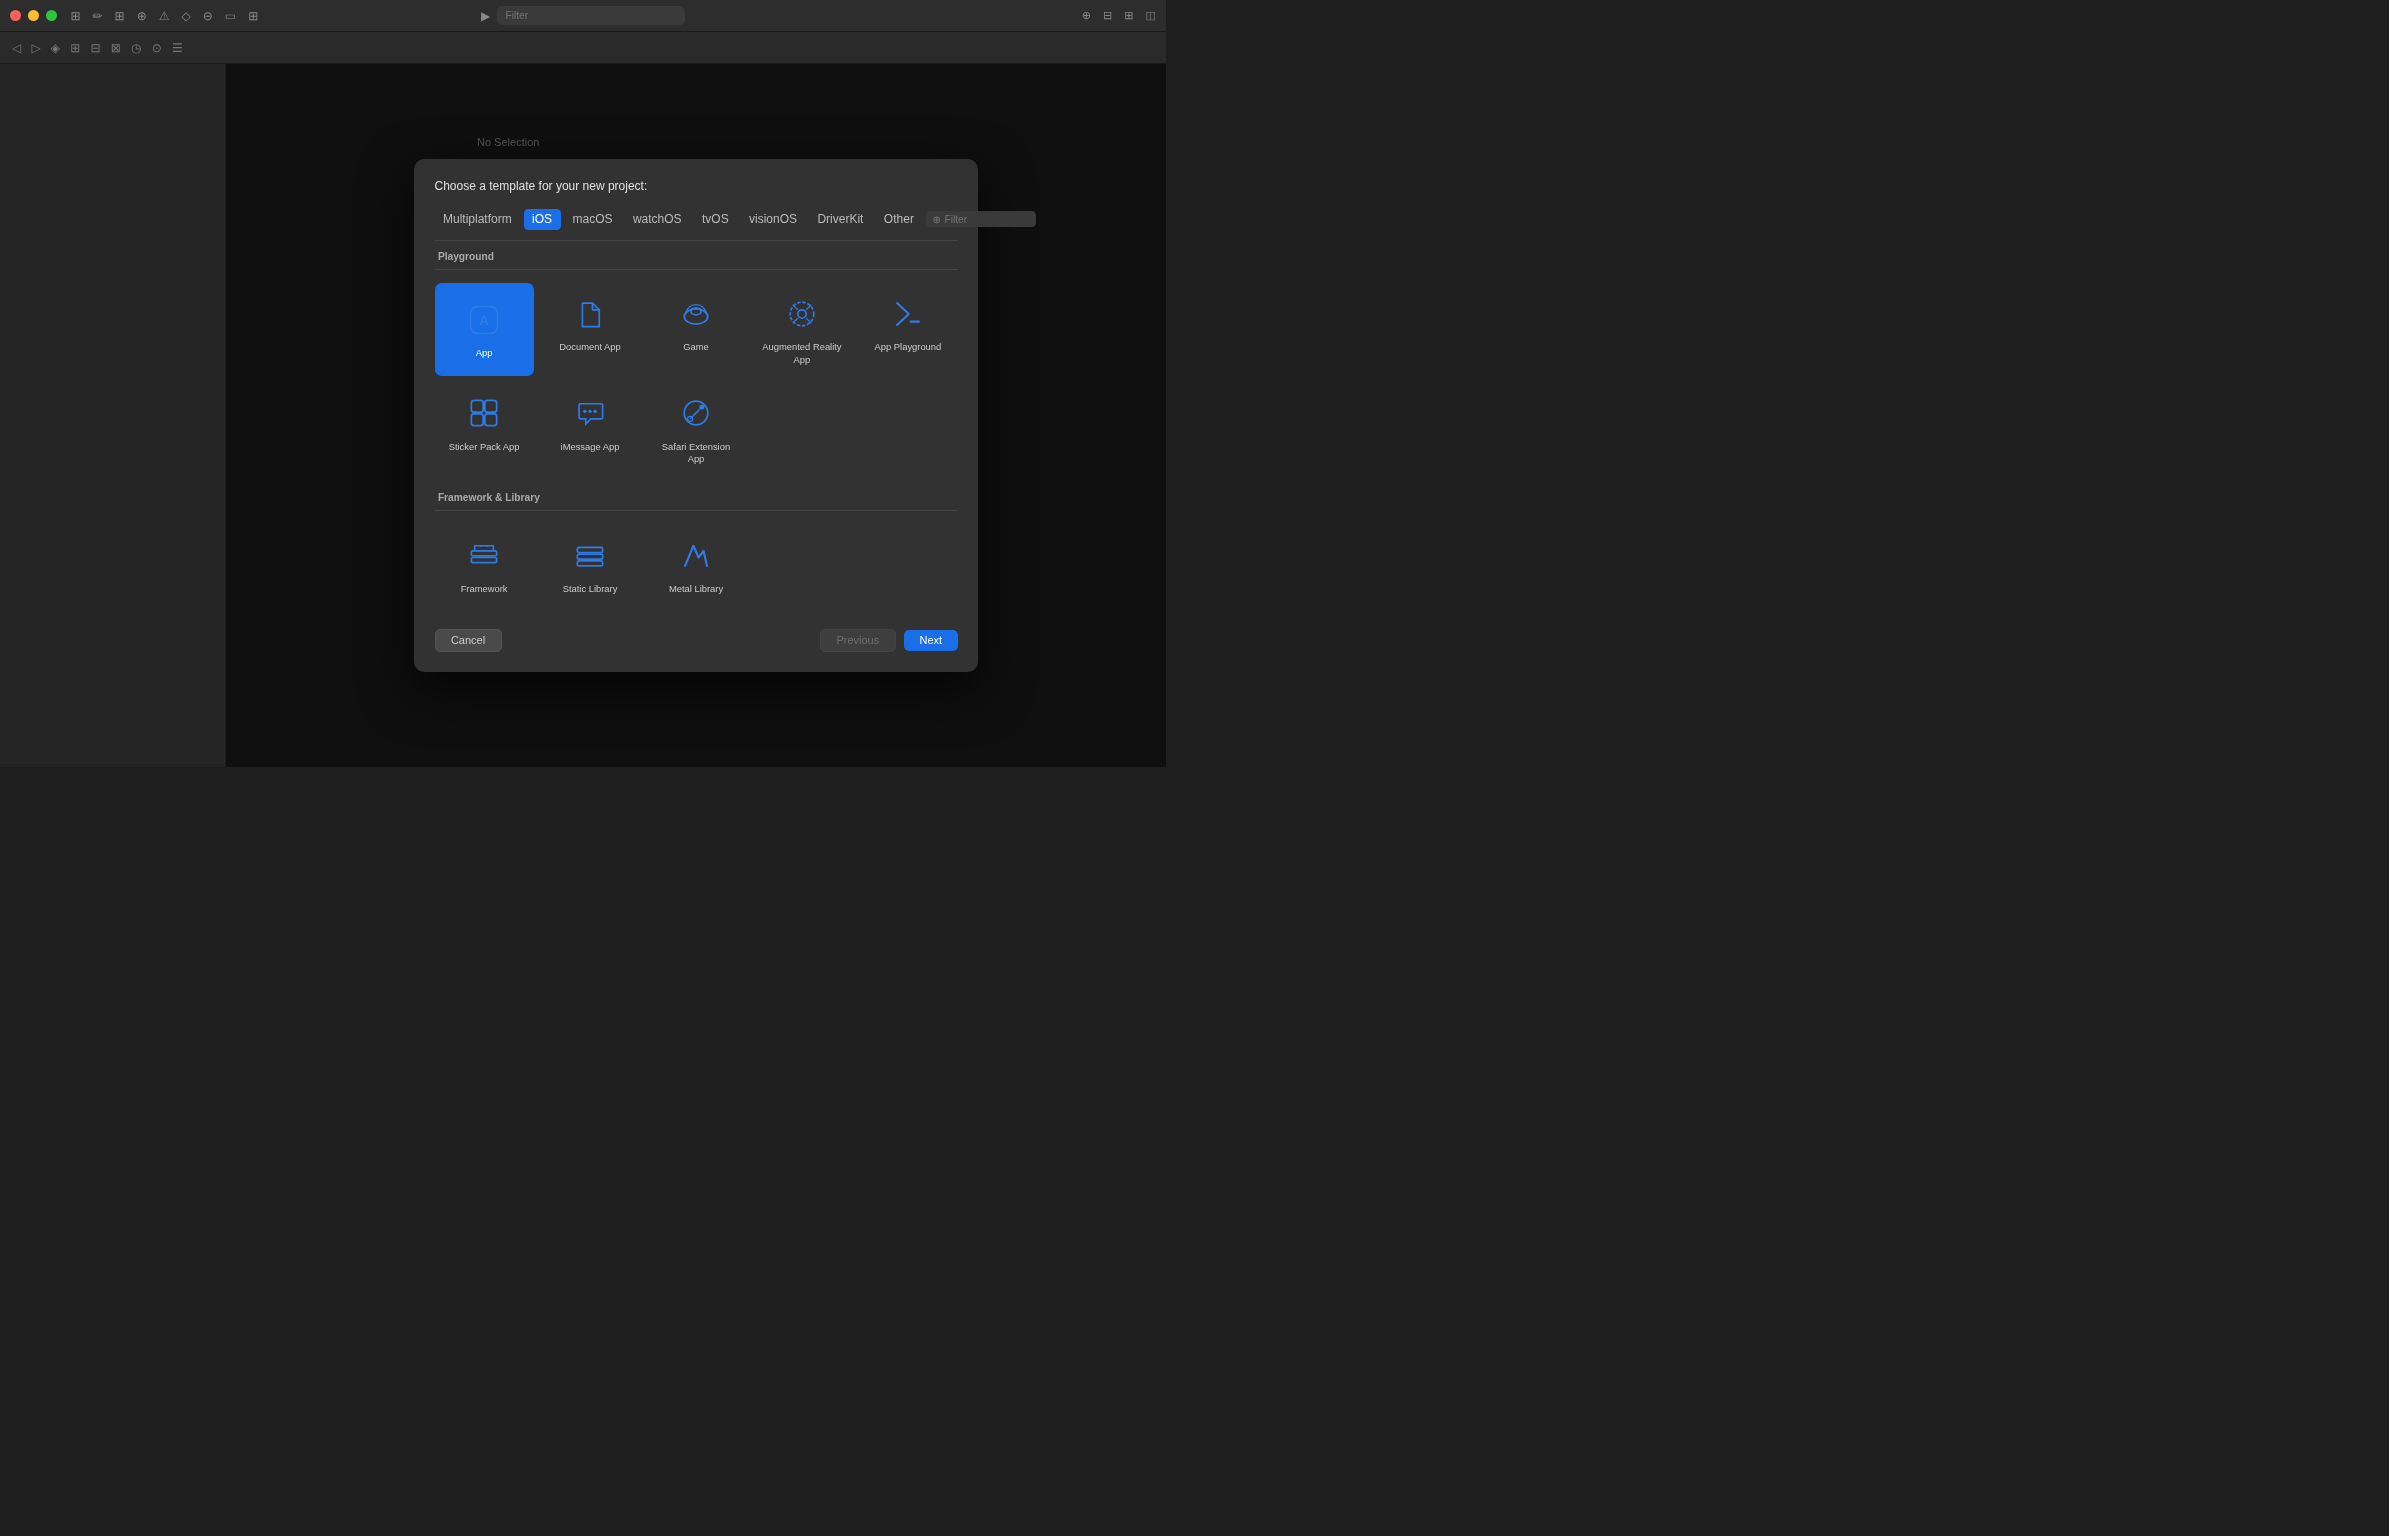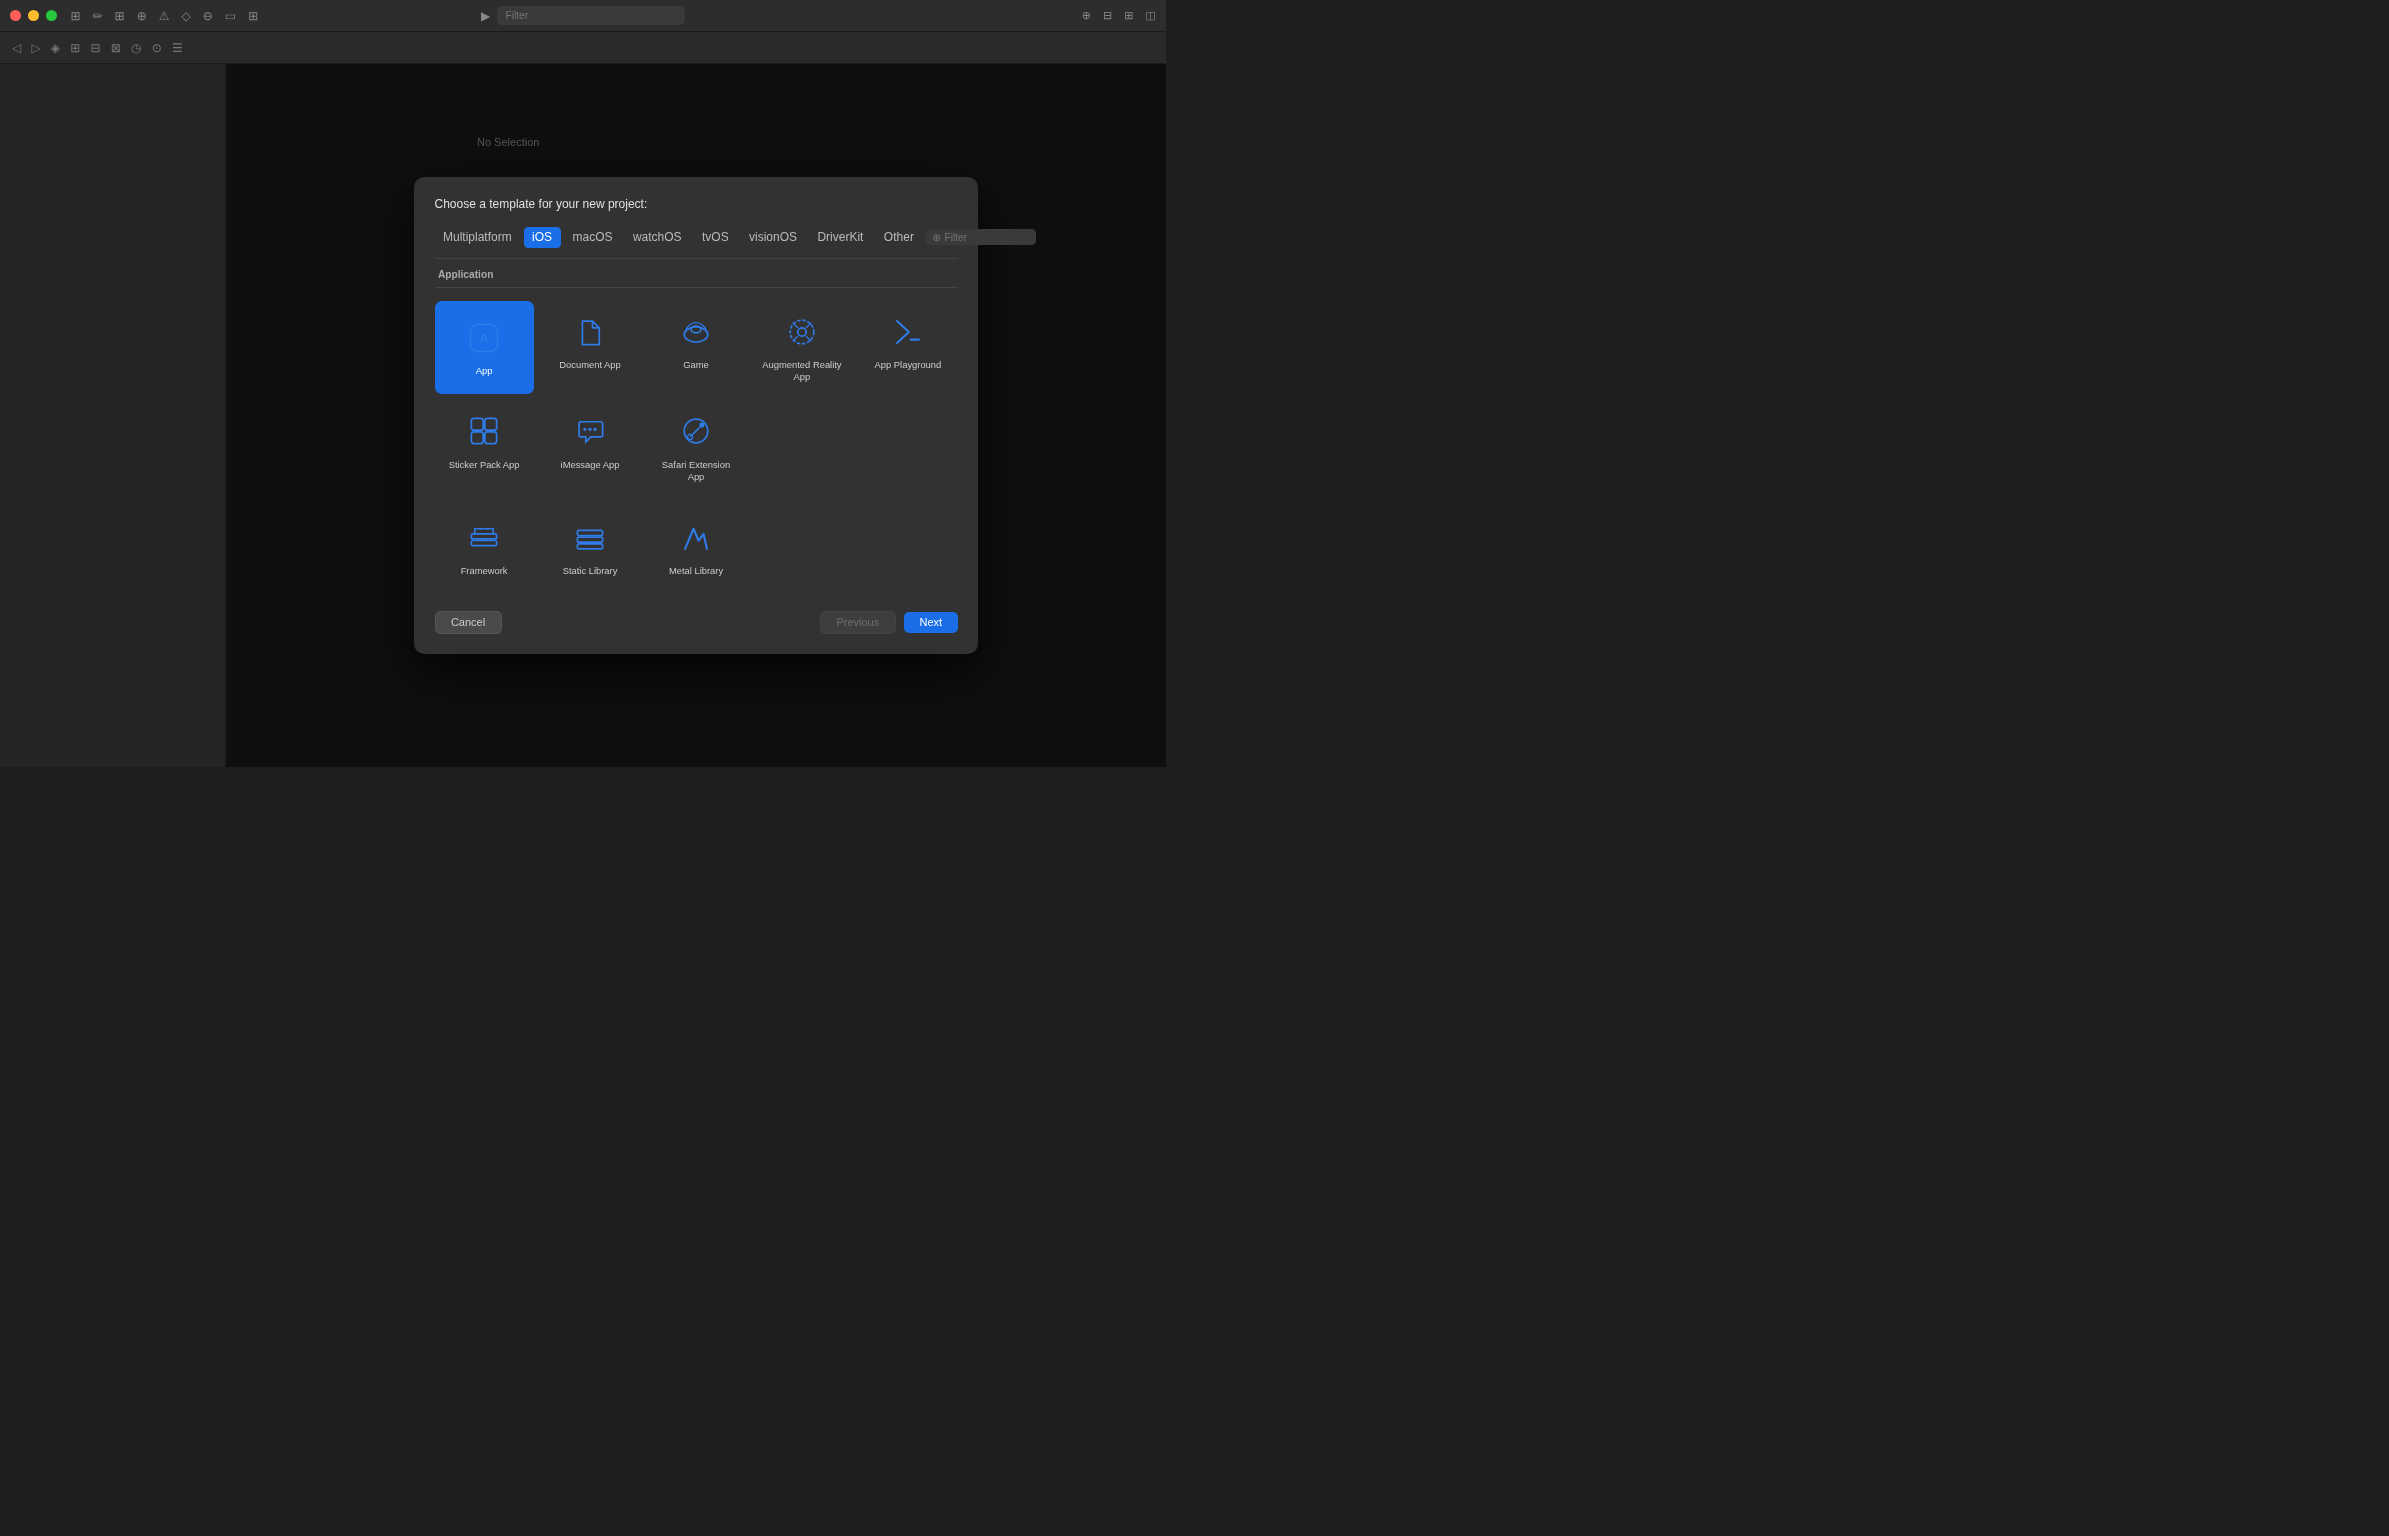--- a/index.html
+++ b/index.html
@@ -364,21 +364,21 @@
           <button class="platform-tab">tvOS</button>
           <button class="platform-tab">visionOS</button>
           <button class="platform-tab">DriverKit</button>
           <button class="platform-tab">Other</button>
           <div class="filter-wrapper">
             <span class="filter-icon">⊕</span>
             <input class="filter-input" placeholder="Filter" style="">
           </div>
         </div>
 
-        <div class="section-header">Application</div>
+        <div class="section-header">Playground</div>
 
         <div class="template-grid">
 
           <div class="template-item selected">
             <div class="template-icon">
               <svg class="tpl-icon" viewBox="0 0 38 38" fill="none">
                 <rect x="3" y="3" width="32" height="32" rx="8" stroke="#2f7be8" stroke-width="2"></rect>
                 <text x="19" y="25" text-anchor="middle" fill="#2f7be8" font-size="16" font-weight="bold">A</text>
               </svg>
             </div>
@@ -459,20 +459,21 @@
                 <path d="M26 12 L16 22" stroke="#2f7be8" stroke-width="1.5"></path>
                 <path d="M12 26 L22 16" stroke="#2f7be8" stroke-width="1.5"></path>
                 <circle cx="26" cy="12" r="3" fill="#2f7be8"></circle>
                 <circle cx="12" cy="26" r="3" stroke="#2f7be8" stroke-width="1.5"></circle>
               </svg>
             </div>
             <span class="template-label">Safari Extension App</span>
           </div>
         </div>
 
+        <div class="section-header">Framework &amp; Library</div>
 
         <div class="framework-grid">
 
           <div class="template-item">
             <div class="template-icon">
               <svg class="tpl-icon" viewBox="0 0 38 38" fill="none">
                 <rect x="4" y="14" width="30" height="6" rx="2" stroke="#2f7be8" stroke-width="2"></rect>
                 <rect x="4" y="22" width="30" height="6" rx="2" stroke="#2f7be8" stroke-width="2"></rect>
                 <path d="M8 14 L8 8 L16 8" stroke="#2f7be8" stroke-width="2" stroke-linecap="round"></path>
                 <path d="M14 8 L24 8" stroke="#2f7be8" stroke-width="2" stroke-linecap="round"></path>

